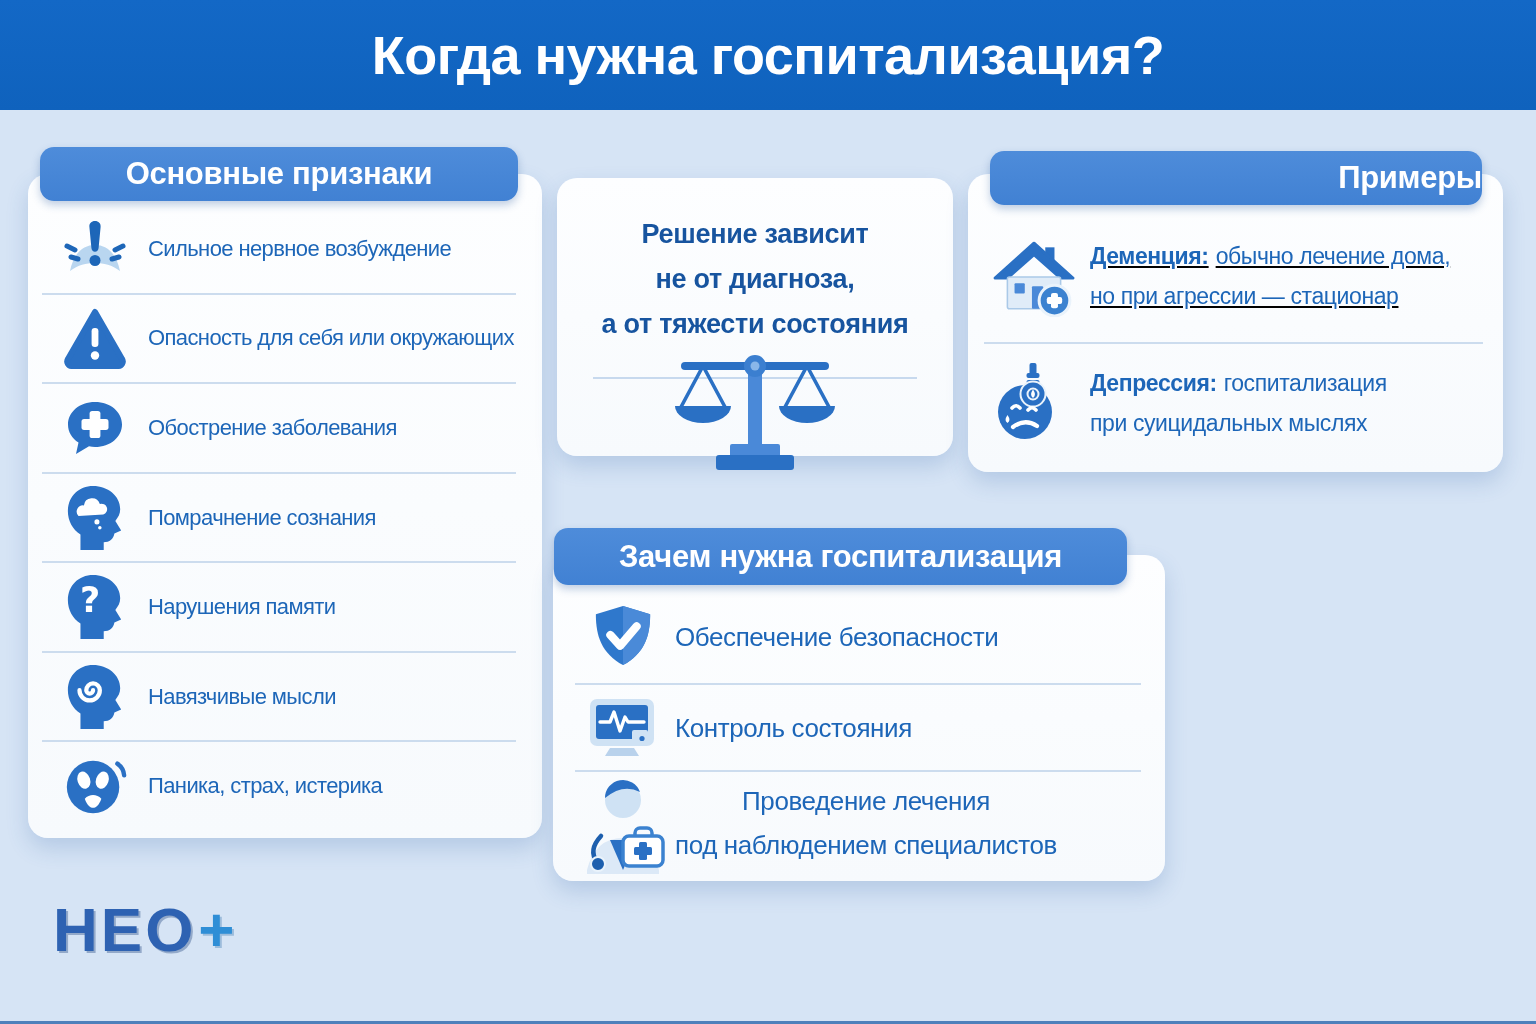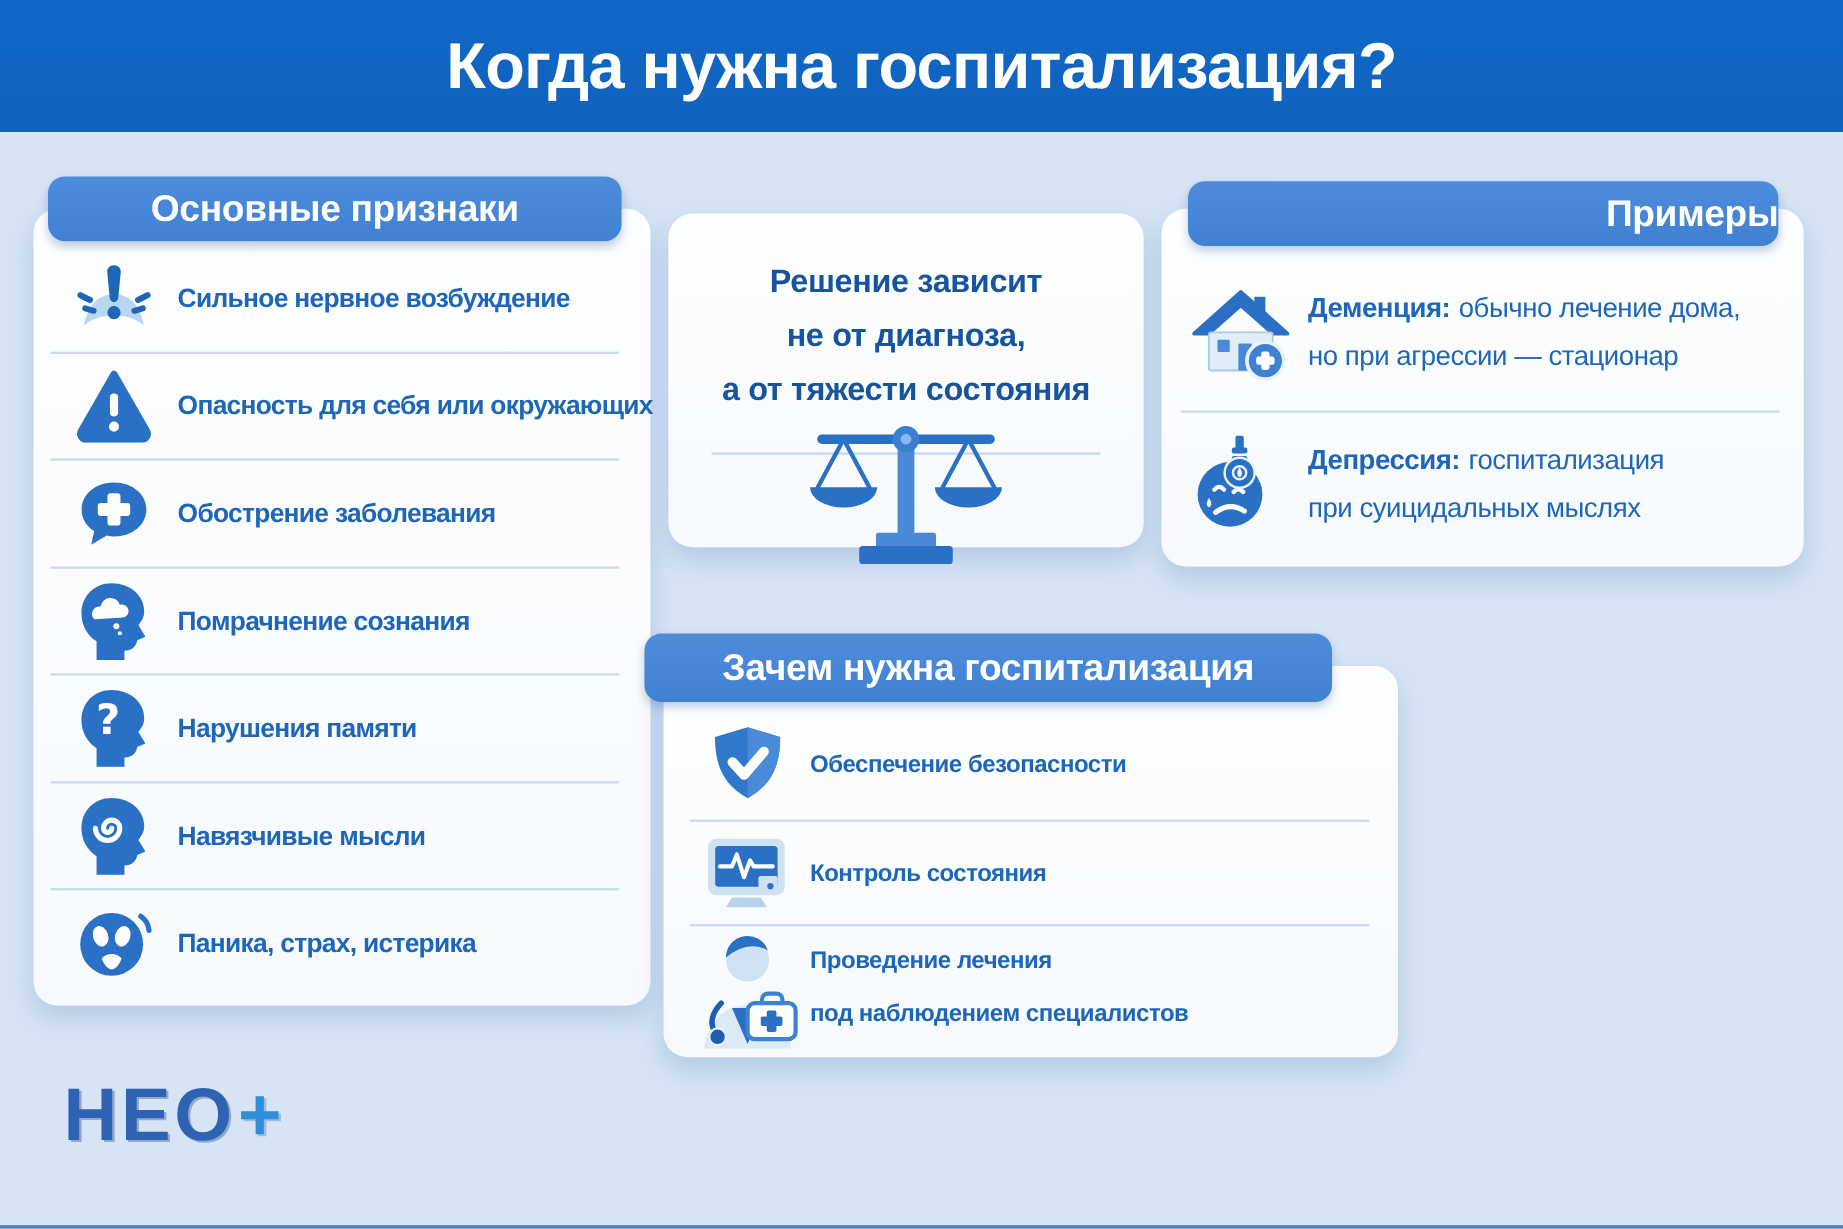--- a/index.html
+++ b/index.html
@@ -12,48 +12,48 @@
        background:linear-gradient(180deg,#1368c6,#0f62bd);display:flex;align-items:center;justify-content:center;}
   .hdr h1{margin:0;color:#ffffff;font-size:54px;font-weight:bold;letter-spacing:-0.5px;}
   
   .pill{position:absolute;background:linear-gradient(180deg,#4e8cda,#4181d3);border-radius:14px;
         display:flex;align-items:center;justify-content:center;color:#fff;font-weight:bold;font-size:31px;
         box-shadow:0 4px 8px rgba(30,80,150,.28);z-index:3;letter-spacing:-0.3px;}
   .card{position:absolute;background:linear-gradient(180deg,#fdfeff,#f7fafd);border-radius:20px;
         box-shadow:0 10px 22px rgba(45,95,165,.20);z-index:2;}
   .row{display:flex;align-items:center;}
   .sep{border-bottom:2px solid #ccdcee;}
-  .lbl{color:#1d66b8;font-weight:bold;font-size:22px;letter-spacing:-0.6px;white-space:nowrap;}
+  .lbl{color:#1d66b8;font-weight:normal;font-size:22px;letter-spacing:-0.6px;white-space:nowrap;}
   .ico{display:flex;align-items:center;justify-content:center;flex:0 0 106px;}
   
   .signs-card{left:28px;top:174px;width:514px;height:664px;}
   .signs-rows{position:absolute;left:14px;right:26px;top:31px;bottom:8px;display:flex;flex-direction:column;}
   .signs-rows .row{flex:1;}
   
   .decide-card{left:557px;top:178px;width:396px;height:278px;}
   .decide-txt{position:absolute;left:0;right:0;top:34px;text-align:center;color:#17549f;
               font-weight:bold;font-size:27px;line-height:45px;letter-spacing:-0.3px;}
   .decide-line{position:absolute;left:36px;right:36px;top:199px;height:2px;background:#c7d9ee;}
   .decide-scales{position:absolute;left:50%;transform:translateX(-50%);bottom:-17px;z-index:4;}
   
   .ex-card{left:968px;top:174px;width:535px;height:298px;}
   .ex-rows{position:absolute;left:16px;right:20px;top:36px;bottom:10px;display:flex;flex-direction:column;}
-  .ex-row1{flex:0 0 132px;}
+  .ex-row1{flex:0 0 132px;text-decoration:underline;}
   .ex-row2{flex:1;}
   .ex-ico{flex:0 0 100px;display:flex;align-items:center;justify-content:center;}
   .ex-txt{color:#1d66b8;font-size:23px;line-height:40px;letter-spacing:-0.4px;white-space:nowrap;margin-left:6px;}
   .ex-txt b{font-weight:bold;margin-right:7px;}
   
   .pur-card{left:553px;top:555px;width:612px;height:326px;}
   .pur-rows{position:absolute;left:22px;right:24px;top:36px;bottom:10px;display:flex;flex-direction:column;}
   .pur-r1{flex:0 0 92px;}
   .pur-r2{flex:0 0 85px;}
   .pur-r3{flex:1;}
   .pur-ico{flex:0 0 96px;display:flex;align-items:center;justify-content:center;}
-  .pur-txt{color:#1d66b8;font-weight:bold;font-size:20px;line-height:44px;letter-spacing:-0.4px;white-space:nowrap;margin-left:4px;}
+  .pur-txt{color:#1d66b8;font-weight:normal;font-size:26px;line-height:44px;letter-spacing:-0.4px;white-space:nowrap;margin-left:4px;text-align:center;}
   
   .logo{position:absolute;left:53px;top:894px;font-size:62px;font-weight:bold;letter-spacing:3px;display:flex;align-items:baseline;}
   .logo .neo{color:#2e62b2;text-shadow:2px 2px 0 rgba(23,60,120,.35);}
   .logo .plus{color:#2f8ed6;text-shadow:2px 2px 0 rgba(23,96,160,.30);margin-left:2px;}
   .footline{position:absolute;left:0;bottom:0;width:1536px;height:3px;background:#2c66ad;opacity:.8;}
   svg{display:block;}
 </style>
 </head>
 <body>
 
@@ -222,21 +222,21 @@
         </span>
         <div class="ex-txt">
           <div><b>Депрессия:</b><span>госпитализация</span></div>
           <div>при суицидальных мыслях</div>
         </div>
       </div>
 
     </div>
   </div>
 
-  <div class="pill" style="left:537px;top:528px;width:573px;height:57px;">
+  <div class="pill" style="left:554px;top:528px;width:573px;height:57px;">
     <span>Зачем нужна госпитализация</span>
   </div>
   <div class="card pur-card">
     <div class="pur-rows">
 
       <div class="row sep pur-r1">
         <span class="pur-ico">
           <svg width="64" height="70" viewBox="0 0 66 68">
             <path d="M33 2 L61 10.5 C61 33 55 51 33 63 C11 51 5 33 5 10.5 Z" fill="#2f78cc"></path>
             <path d="M33 2 L61 10.5 C61 33 55 51 33 63 Z" fill="#4a8ad8"></path>

